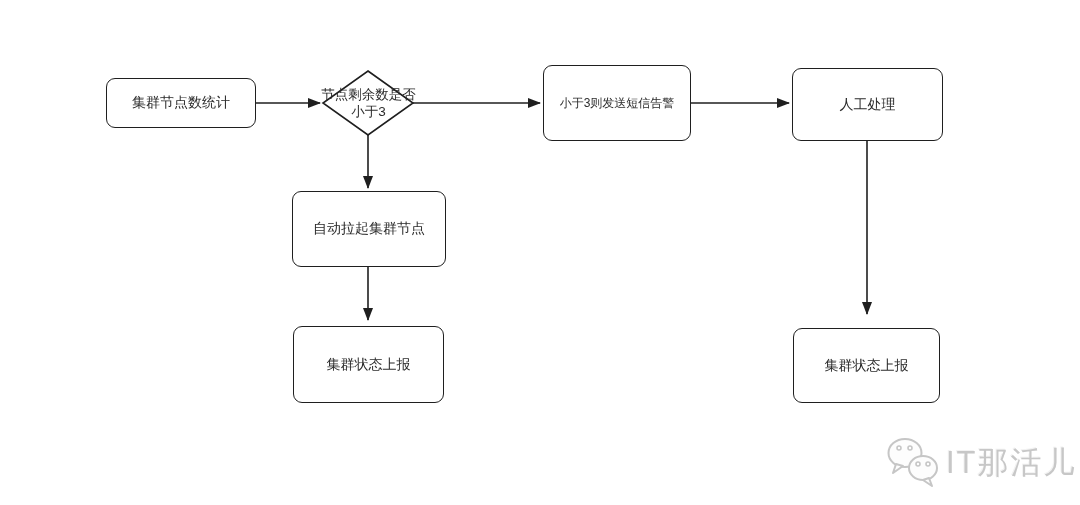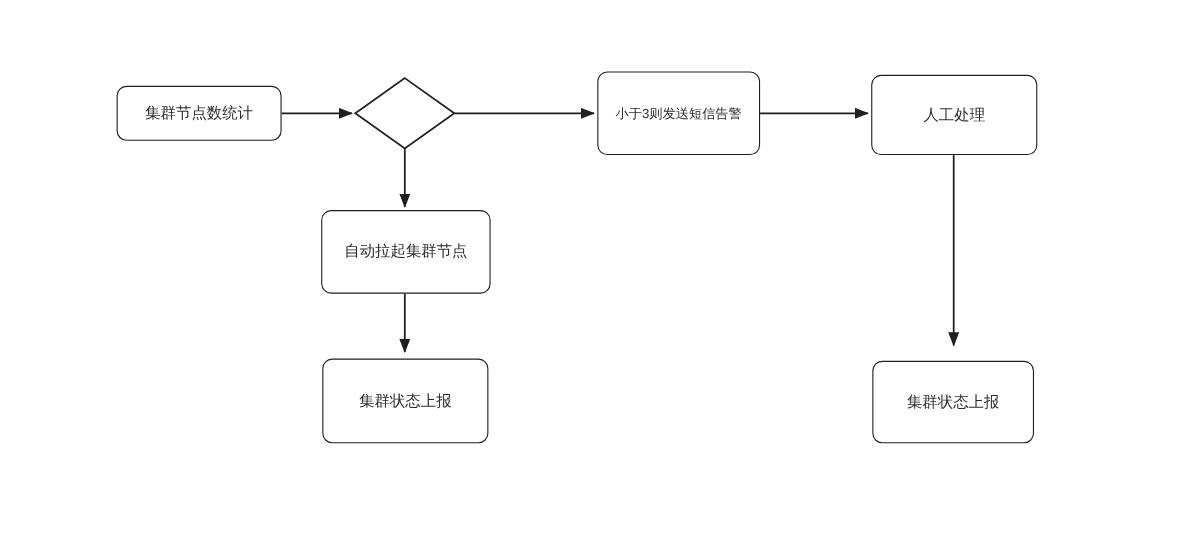--- a/index.html
+++ b/index.html
@@ -94,20 +94,21 @@
     <line x1="691" y1="103" x2="789" y2="103" stroke="#1f1f1f" stroke-width="1.6" marker-end="url(#arrw)"></line>
     <line x1="368" y1="135" x2="368" y2="188" stroke="#1f1f1f" stroke-width="1.6" marker-end="url(#arrw)"></line>
     <line x1="368" y1="267" x2="368" y2="320" stroke="#1f1f1f" stroke-width="1.6" marker-end="url(#arrw)"></line>
     <line x1="867" y1="141" x2="867" y2="314" stroke="#1f1f1f" stroke-width="1.6" marker-end="url(#arrw)"></line>
   </svg>
 
   <div class="node" id="node-start">
     <span>集群节点数统计</span>
   </div>
 
+  <div class="decision-label">节点剩余数是否小于3</div>
 
   <div class="node" id="node-sms">
     <span>小于3则发送短信告警</span>
   </div>
 
   <div class="node" id="node-autopull">
     <span>自动拉起集群节点</span>
   </div>
 
   <div class="node" id="node-manual">
@@ -115,14 +116,29 @@
   </div>
 
   <div class="node" id="node-report-left">
     <span>集群状态上报</span>
   </div>
 
   <div class="node" id="node-report-right">
     <span>集群状态上报</span>
   </div>
 
+  <div class="watermark">
+    <svg class="watermark-icon" viewBox="0 0 58 54" xmlns="http://www.w3.org/2000/svg">
+
+      <ellipse cx="21" cy="17" rx="16.5" ry="14" fill="#fdfdfd" stroke="#c6c6c6" stroke-width="2"></ellipse>
+      <path d="M12,28 L9,37 L19,30 Z" fill="#fdfdfd" stroke="#c6c6c6" stroke-width="2" stroke-linejoin="round"></path>
+      <circle cx="15" cy="12" r="2" fill="none" stroke="#c6c6c6" stroke-width="1.6"></circle>
+      <circle cx="26" cy="12" r="2" fill="none" stroke="#c6c6c6" stroke-width="1.6"></circle>
+
+      <ellipse cx="39" cy="32" rx="14" ry="12" fill="#fdfdfd" stroke="#c6c6c6" stroke-width="2"></ellipse>
+      <path d="M45,42 L48,50 L39,44 Z" fill="#fdfdfd" stroke="#c6c6c6" stroke-width="2" stroke-linejoin="round"></path>
+      <circle cx="34" cy="28" r="2" fill="none" stroke="#c6c6c6" stroke-width="1.6"></circle>
+      <circle cx="44" cy="28" r="2" fill="none" stroke="#c6c6c6" stroke-width="1.6"></circle>
+    </svg>
+    <span class="watermark-text">IT那活儿</span>
+  </div>
 
 </div>
 
 </body></html>

